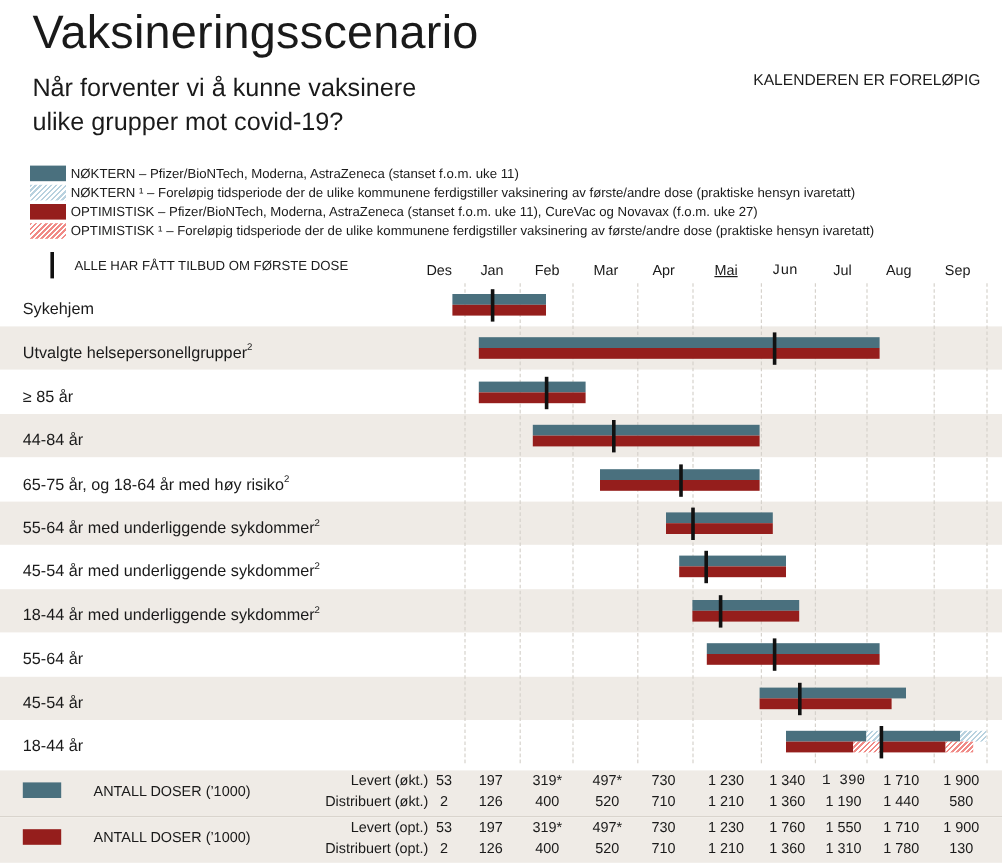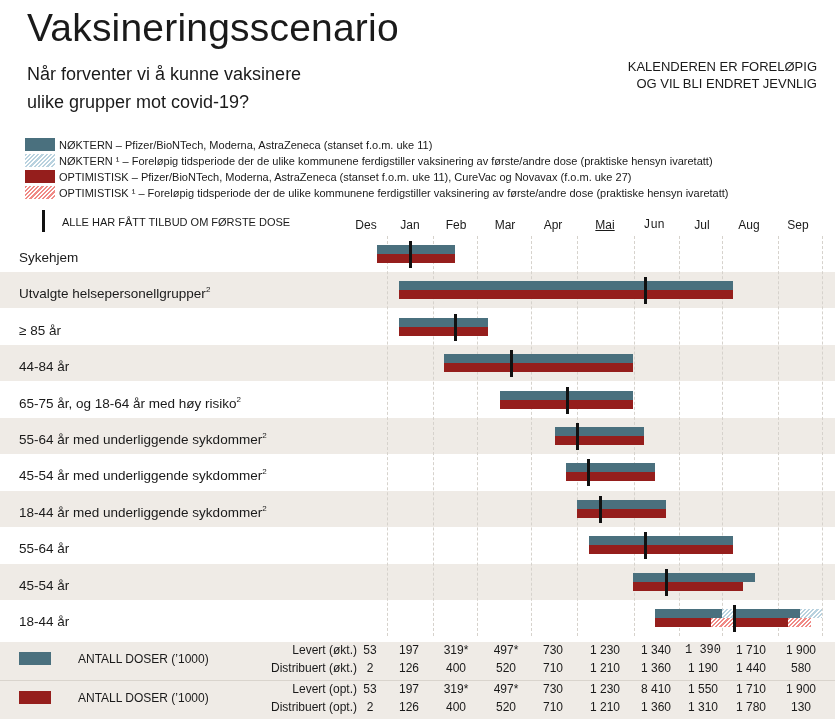--- a/index.html
+++ b/index.html
@@ -1,19 +1,19 @@
 <!DOCTYPE html>
 <html><head>
 <meta charset="utf-8">
 <style>
   * { box-sizing: border-box; margin: 0; padding: 0; }
   body { width: 835px; height: 720px; background: #ffffff; font-family: "Liberation Sans", "DejaVu Sans", sans-serif; color: #1a1a1a; position: relative; overflow: hidden; }
   .abs { position: absolute; }
   .title { left: 27px; top: 6px; font-size: 39px; font-weight: 400; letter-spacing: 0.2px; }
-  .subtitle { left: 27px; top: 60px; font-size: 18px; line-height: 28px; width: 420px; }
+  .subtitle { left: 27px; top: 60px; font-size: 21px; line-height: 28px; width: 420px; }
   .version { right: 18px; top: 58px; text-align: right; font-size: 13px; line-height: 17px; }
   .version .v1 { font-weight: 700; }
   .legend-row { left: 25px; height: 15px; display: flex; align-items: center; font-size: 11px; white-space: nowrap; }
   .swatch { width: 30px; height: 13px; margin-right: 4px; flex: 0 0 auto; }
   .sw-teal { background: #4a707e; }
   .sw-red { background: #951e1c; }
   .sw-teal-hatch { background: repeating-linear-gradient(135deg, #b9d2df 0 1.5px, #ffffff 1.5px 3px); }
   .sw-red-hatch { background: repeating-linear-gradient(135deg, #f08a86 0 1.5px, #ffffff 1.5px 3px); }
   .legend-marker { left: 42px; top: 210px; width: 3px; height: 22px; background: #111; }
   .legend-marker-label { left: 62px; top: 216px; font-size: 11px; }
@@ -39,21 +39,20 @@
 </head>
 <body>
 
 <div class="abs title">Vaksineringsscenario</div>
 <div class="abs subtitle">
   <div>Når forventer vi å kunne vaksinere</div>
   <div>ulike grupper mot covid-19?</div>
 </div>
 <div class="abs version">
   <div>KALENDEREN ER FORELØPIG</div>
-  <div>OG VIL BLI ENDRET JEVNLIG</div>
 </div>
 
 <div class="abs legend-row" style="top:137px">
   <span class="swatch sw-teal"></span>
   <span>NØKTERN – Pfizer/BioNTech, Moderna, AstraZeneca (stanset f.o.m. uke 11)</span>
 </div>
 <div class="abs legend-row" style="top:153px">
   <span class="swatch sw-teal-hatch"></span>
   <span>NØKTERN ¹ – Foreløpig tidsperiode der de ulike kommunene ferdigstiller vaksinering av første/andre dose (praktiske hensyn ivaretatt)</span>
 </div>
@@ -187,21 +186,21 @@
     <div class="abs dose-val" style="top: 661px; left: 656px; transform: translateX(-50%);">1 360</div>
     <div class="abs dose-val" style="top: 661px; left: 703px; transform: translateX(-50%);">1 190</div>
     <div class="abs dose-val" style="top: 661px; left: 751px; transform: translateX(-50%); text-align: right;">1 440</div>
     <div class="abs dose-val" style="top: 661px; left: 801px; transform: translateX(-50%);">580</div>
     <div class="abs dose-val" style="top: 682px; left: 370px; transform: translateX(-50%);">53</div>
     <div class="abs dose-val" style="top: 682px; left: 409px; transform: translateX(-50%);">197</div>
     <div class="abs dose-val" style="top: 682px; left: 456px; transform: translateX(-50%);">319*</div>
     <div class="abs dose-val" style="top: 682px; left: 506px; transform: translateX(-50%);">497*</div>
     <div class="abs dose-val" style="top: 682px; left: 553px; transform: translateX(-50%);">730</div>
     <div class="abs dose-val" style="top: 682px; left: 605px; transform: translateX(-50%);">1 230</div>
-    <div class="abs dose-val" style="top: 682px; left: 656px; transform: translateX(-50%);">8 410</div>
+    <div class="abs dose-val" style="top: 682px; left: 656px; transform: translateX(-50%);">1 760</div>
     <div class="abs dose-val" style="top: 682px; left: 703px; transform: translateX(-50%);">1 550</div>
     <div class="abs dose-val" style="top: 682px; left: 751px; transform: translateX(-50%);">1 710</div>
     <div class="abs dose-val" style="top: 682px; left: 801px; transform: translateX(-50%);">1 900</div>
     <div class="abs dose-val" style="top: 700px; left: 370px; transform: translateX(-50%);">2</div>
     <div class="abs dose-val" style="top: 700px; left: 409px; transform: translateX(-50%);">126</div>
     <div class="abs dose-val" style="top: 700px; left: 456px; transform: translateX(-50%);">400</div>
     <div class="abs dose-val" style="top: 700px; left: 506px; transform: translateX(-50%);">520</div>
     <div class="abs dose-val" style="top: 700px; left: 553px; transform: translateX(-50%);">710</div>
     <div class="abs dose-val" style="top: 700px; left: 605px; transform: translateX(-50%);">1 210</div>
     <div class="abs dose-val" style="top: 700px; left: 656px; transform: translateX(-50%);">1 360</div>

